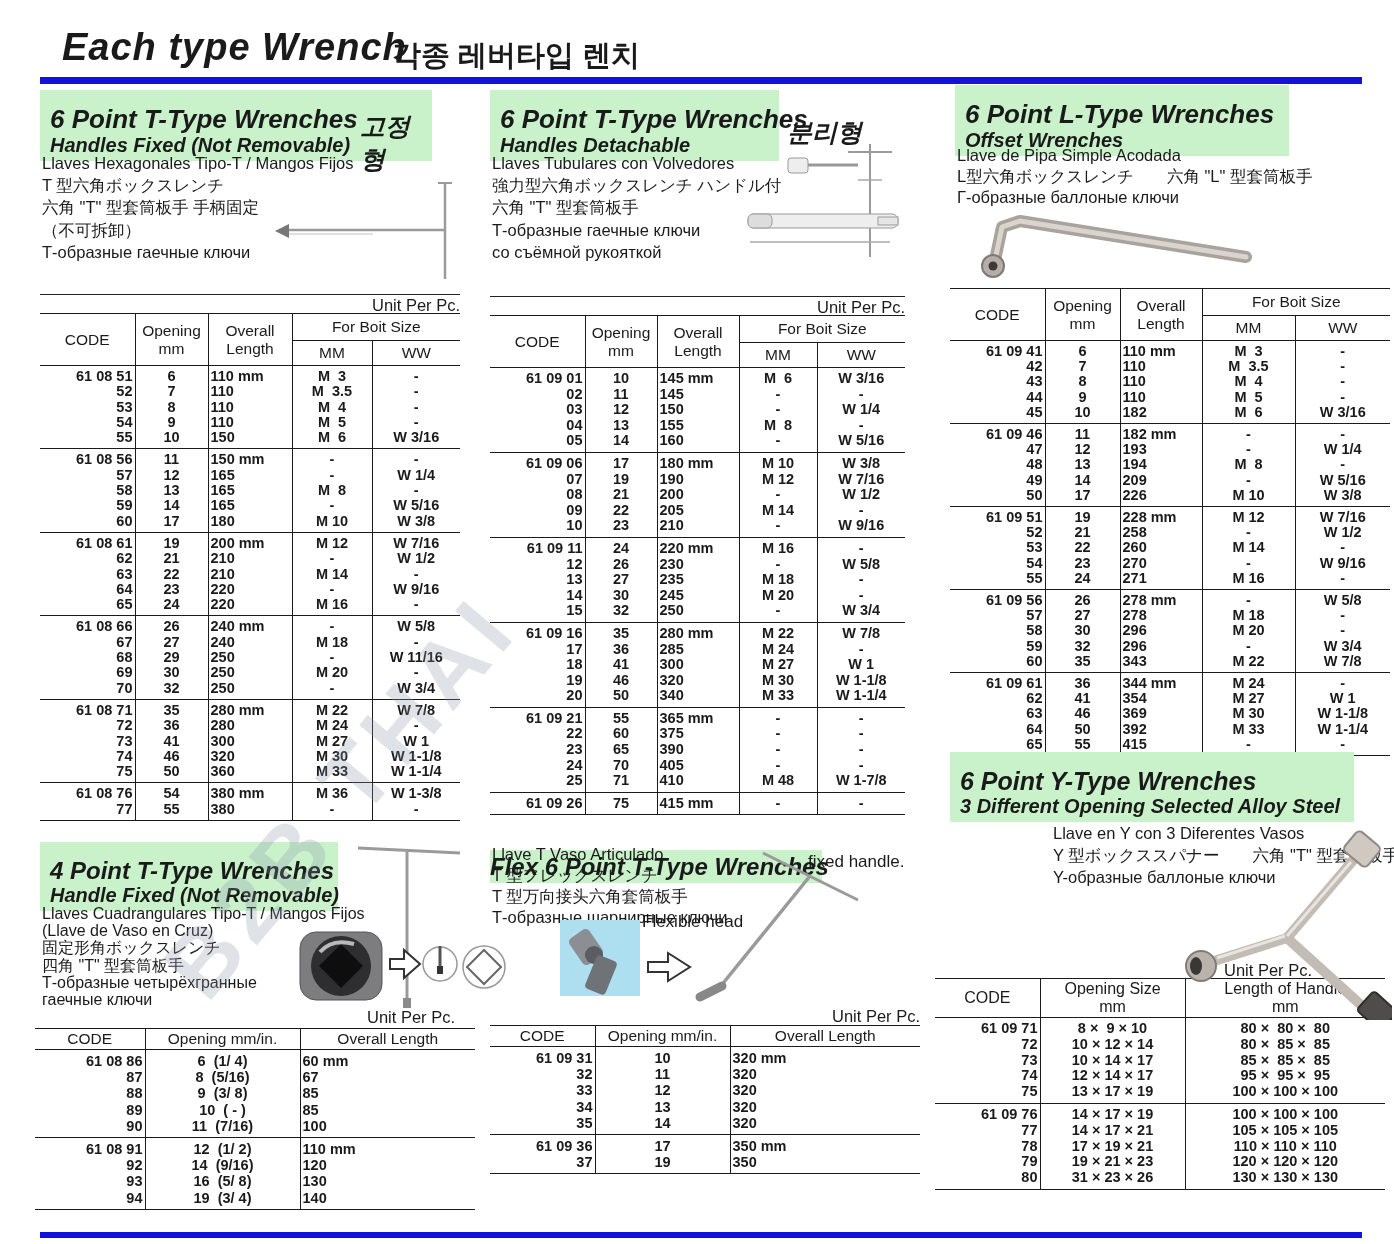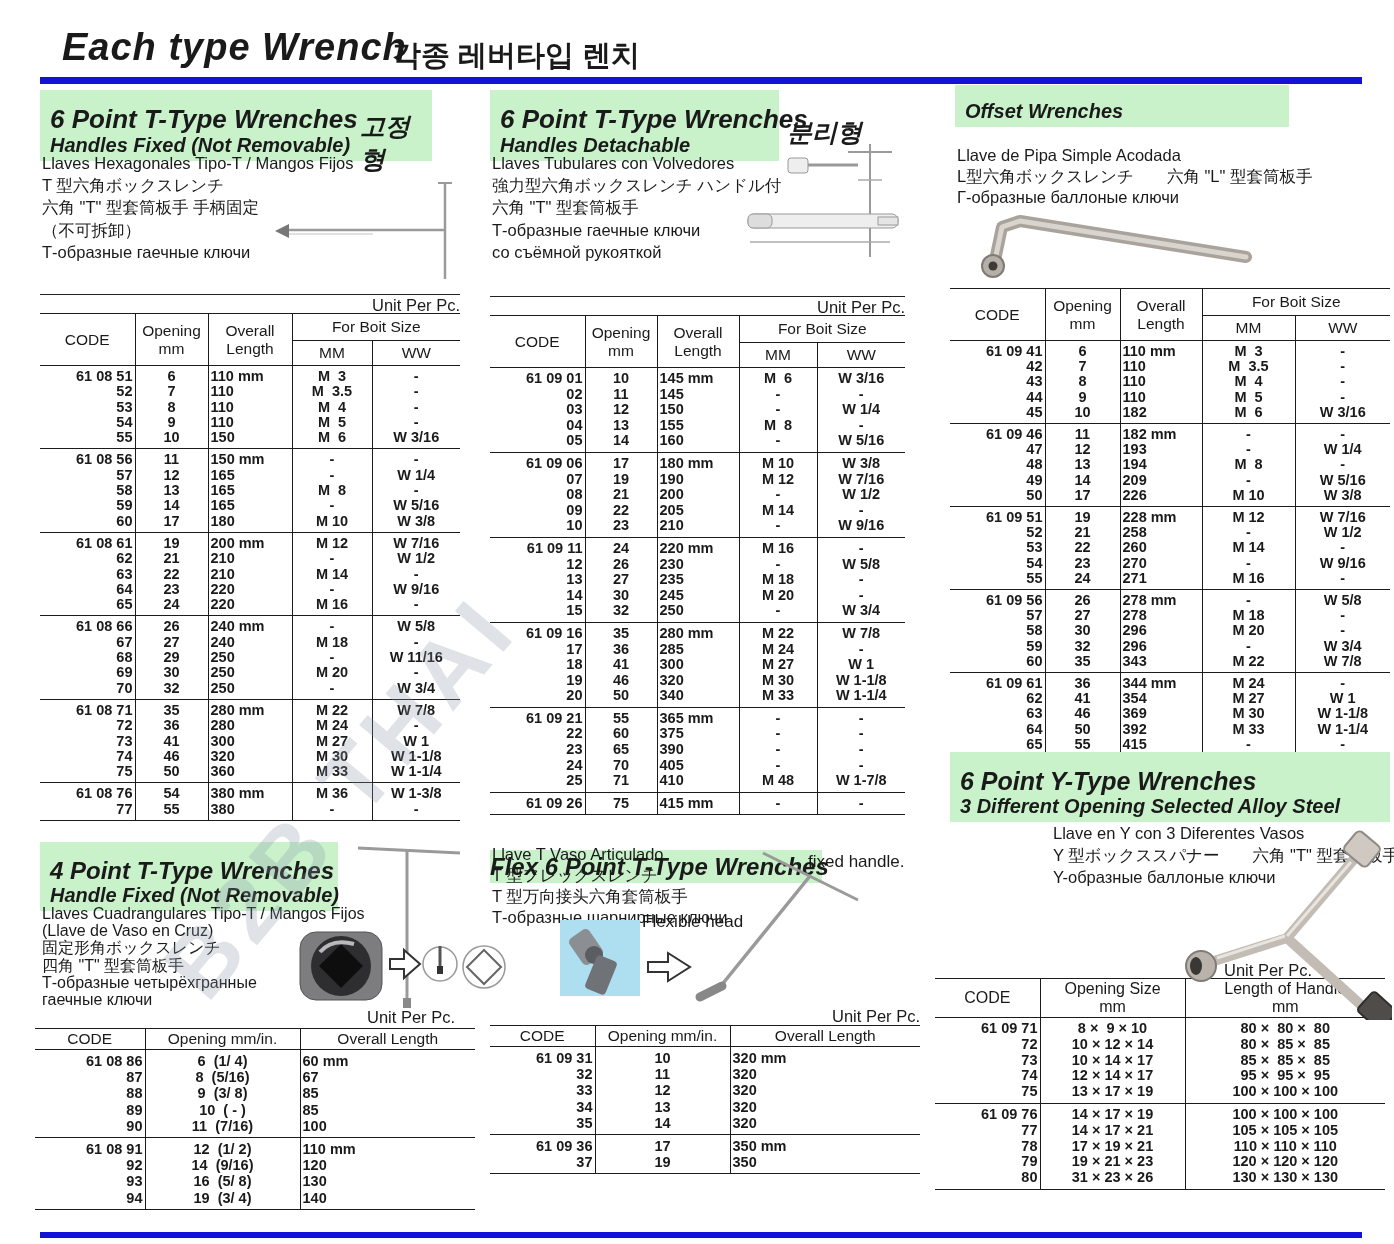--- a/index.html
+++ b/index.html
@@ -742,20 +742,21 @@
             <td class="cc2">37</td>
             <td class="cof">19</td>
             <td class="clf">350</td>
           </tr>
         </tbody>
       </table>
   </div>
 
   <div id="col3" class="col">
     <div class="abs ghead" style="left:5px;top:0;width:334px;">
+      <div class="l1">6 Point L-Type Wrenches</div>
       <div class="l2">Offset Wrenches</div>
     </div>
     <div class="abs desc lh21" style="left:7px;top:60px;">
         <div>Llave de Pipa Simple Acodada</div>
         <div>L型六角ボックスレンチ　　六角 "L" 型套筒板手</div>
         <div>Г-образные баллоные ключи</div>
       </div>
     <svg class="abs" style="left:28px;top:120px;" width="290" height="75">
       <polyline points="16,60 24,22 42,16 268,52" fill="none" stroke="#a9a39c" stroke-width="12" stroke-linejoin="round" stroke-linecap="round"></polyline>
       <polyline points="16,60 24,22 42,16 268,52" fill="none" stroke="#d9d4cd" stroke-width="5" stroke-linejoin="round" stroke-linecap="round"></polyline>
@@ -965,21 +966,21 @@
           <tr>
             <td class="cc">65</td>
             <td class="co">55</td>
             <td class="cl">415</td>
             <td class="cm">-</td>
             <td class="cw">-</td>
           </tr>
         </tbody>
       </table>
 
-    <div class="abs ghead" style="left:0;top:667px;width:440px;">
+    <div class="abs ghead" style="left:0;top:667px;width:404px;">
       <div class="l1" style="font-size:25px;line-height:28px;">6 Point Y-Type Wrenches</div>
       <div class="l2">3 Different Opening Selected Alloy Steel</div>
     </div>
     <div class="abs desc lh22" style="left:103px;top:737px;">
         <div>Llave en Y con 3 Diferentes Vasos</div>
         <div>Y 型ボックススパナー　　六角 "T" 型套筒板手</div>
         <div>Y-образные баллоные ключи</div>
       </div>
     <svg class="abs overlay" style="left:225px;top:745px;" width="217" height="190">
       <line x1="112" y1="108" x2="180" y2="28" stroke="#c2bcb5" stroke-width="10" stroke-linecap="round"></line>

